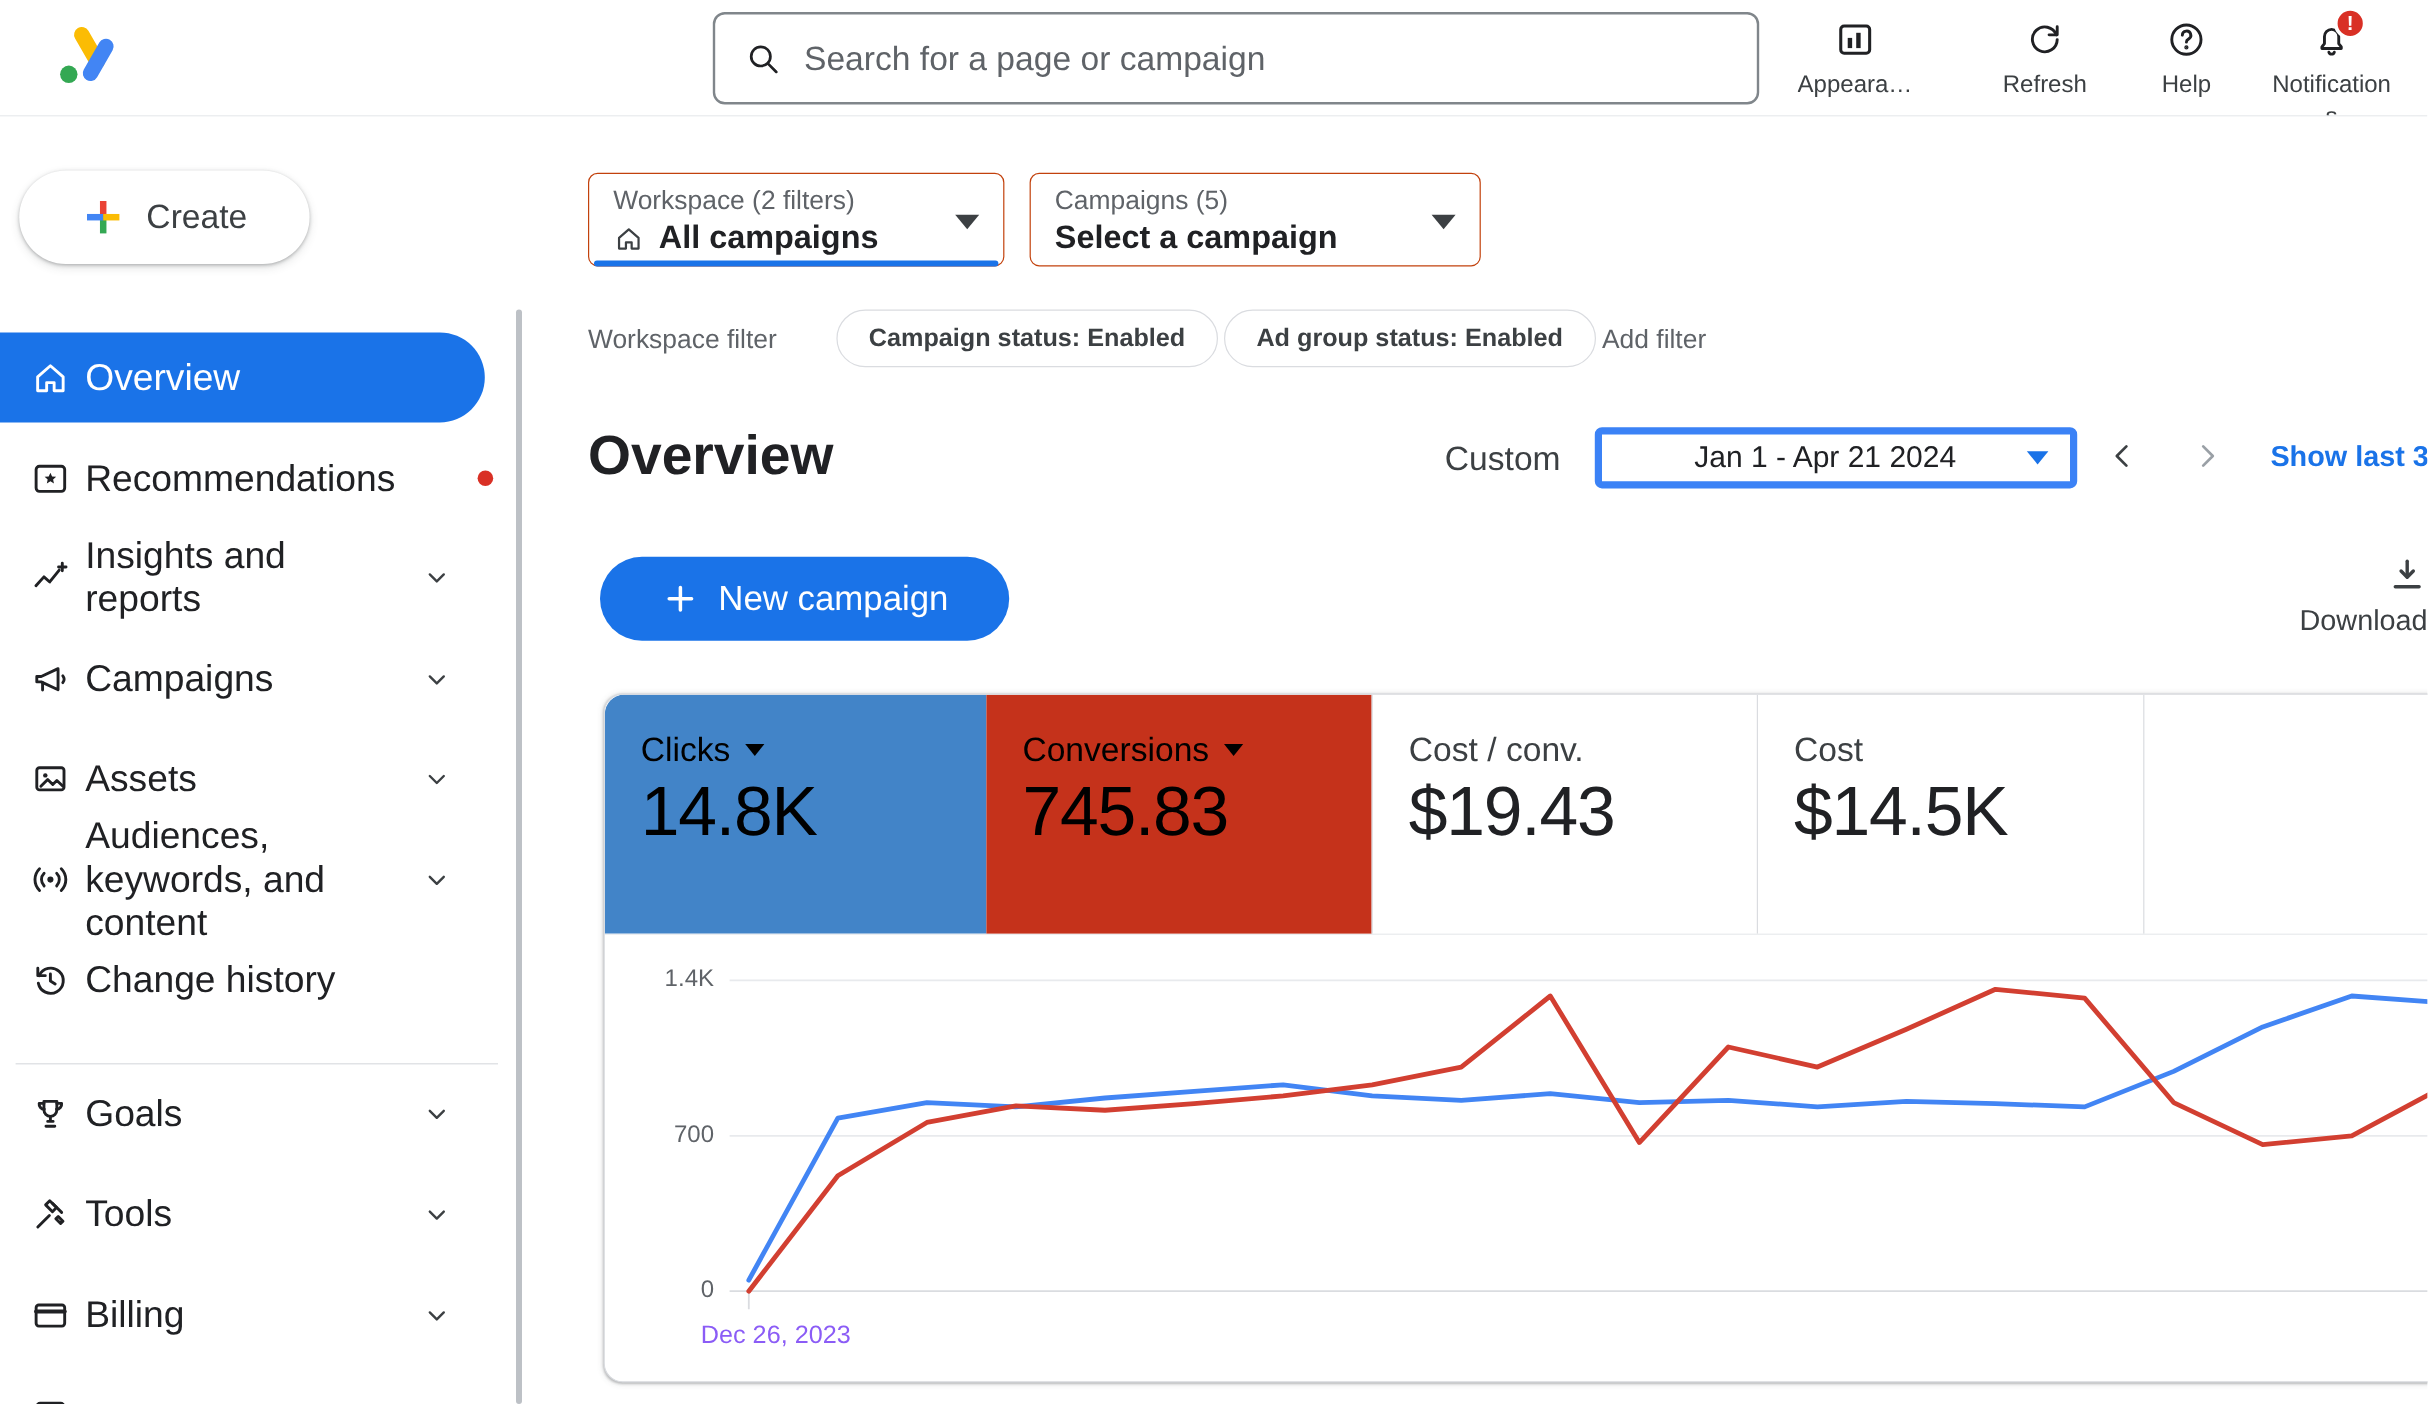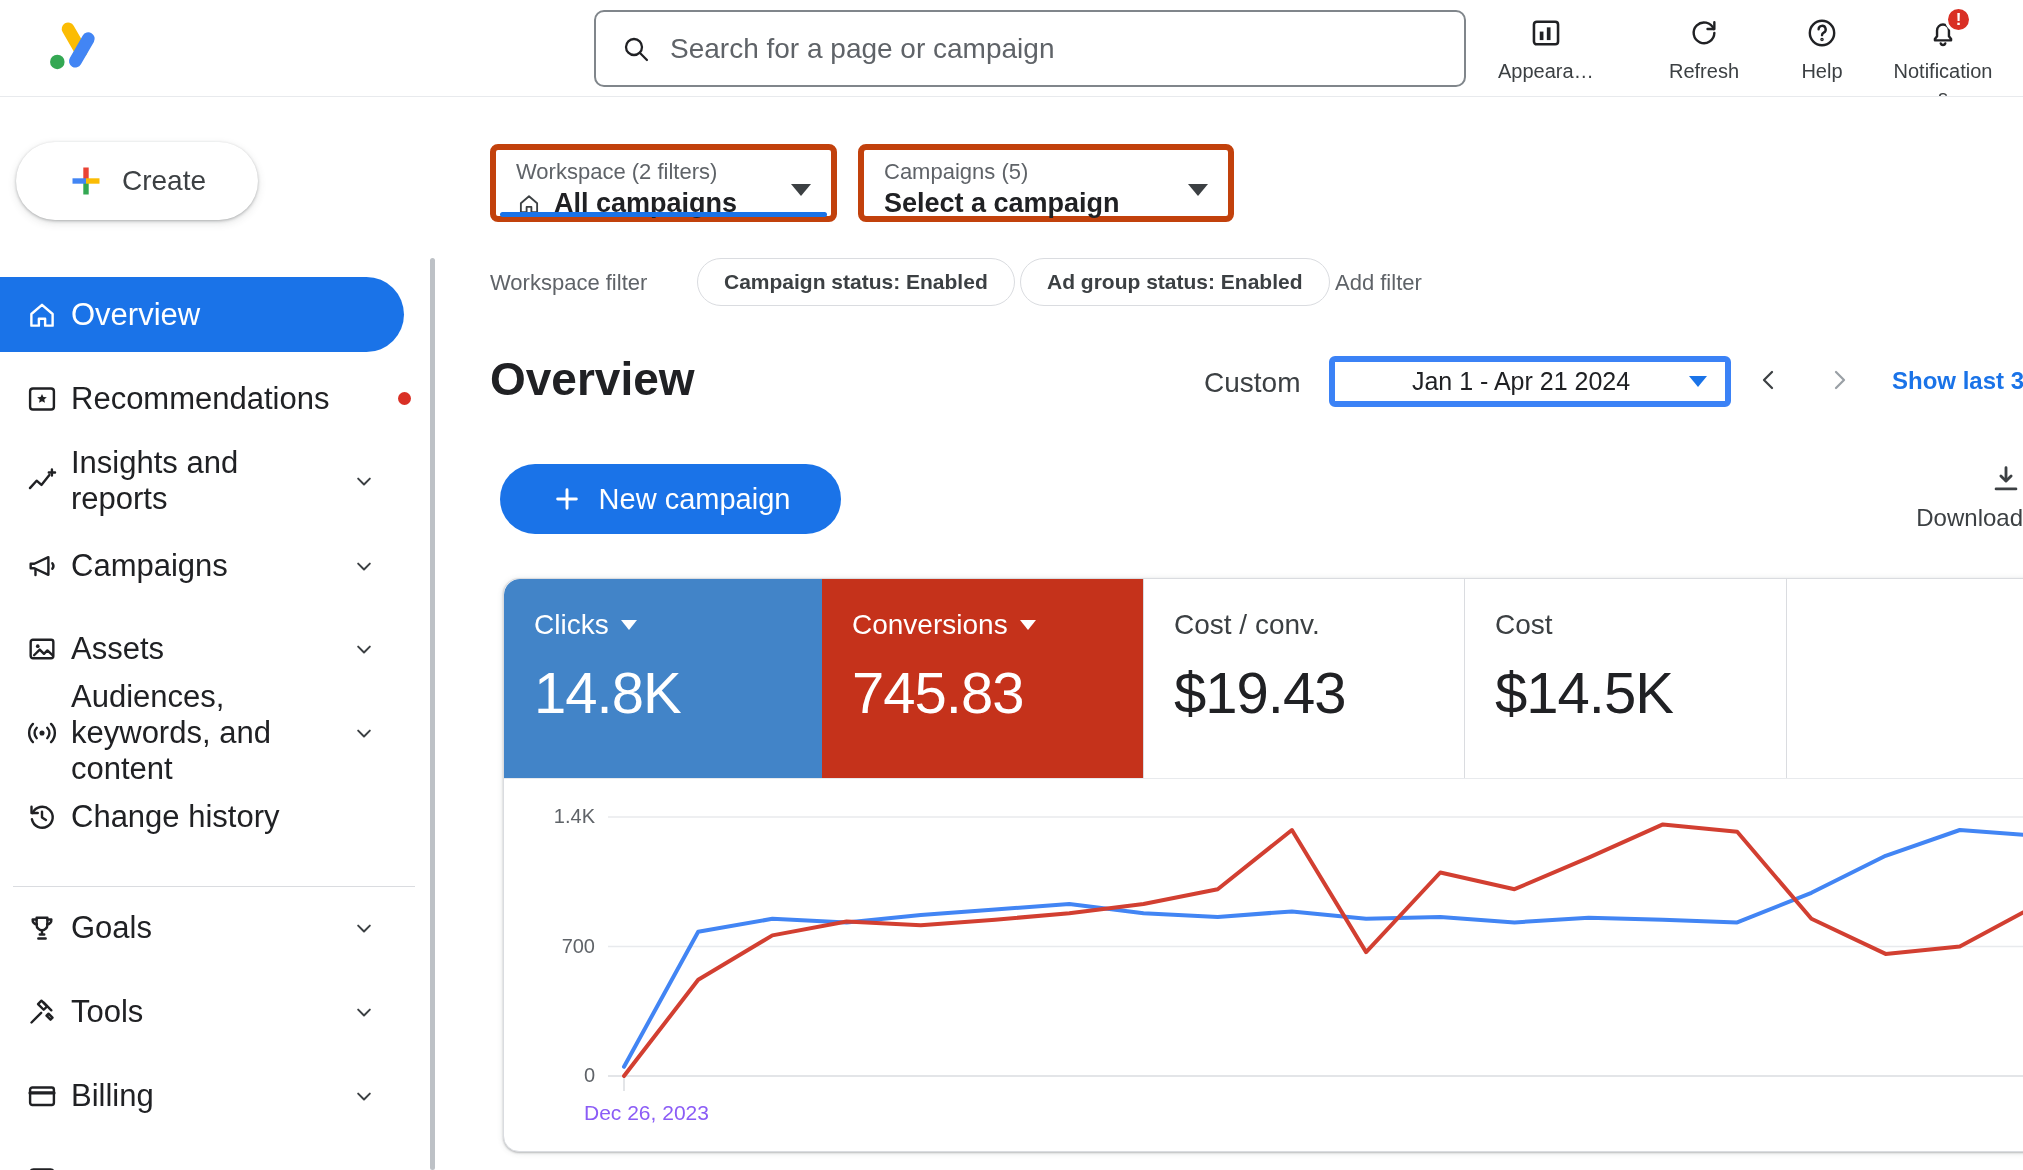--- a/index.html
+++ b/index.html
@@ -36,21 +36,21 @@
   .nav-item .nicon{width:34px;height:34px;flex:0 0 34px;color:#202124}
   .nav-item .lbl{max-width:252px;line-height:36px}
   .nav-sel{width:404px;background:#1a73e8;color:#fff;border-radius:0 38px 38px 0}
   .nav-sel .nicon{color:#fff}
   .chev{position:absolute;left:350px;width:28px;height:28px;color:#3c4043}
   .red-dot{position:absolute;left:398px;width:13px;height:13px;border-radius:50%;background:#d93025}
   .side-divider{position:absolute;left:13px;top:886px;width:402px;height:1px;background:#dadce0}
   .side-scrollbar{position:absolute;left:430px;top:258px;width:5px;height:912px;background:#bdc1c6;border-radius:3px;cursor:pointer}
 
   
-  .picker{position:absolute;top:144px;height:78px;border:6px solid #c2410c;border-radius:8px;background:#fff;
+  .picker{position:absolute;top:144px;height:78px;border:1px solid #c2410c;border-radius:8px;background:#fff;
           padding:9px 18px 0 20px;cursor:pointer}
   .picker .plbl{font-size:22px;color:#5f6368}
   .picker .pval{display:flex;align-items:center;gap:12px;margin-top:3px;font-size:27px;font-weight:bold;color:#202124}
   .picker .pcaret{position:absolute;right:20px;top:34px}
   .blue-underline{position:absolute;left:4px;right:4px;bottom:-1px;height:5px;background:#1a73e8;border-radius:3px}
   .caret{width:0;height:0;border-left:10px solid transparent;border-right:10px solid transparent;
          border-top:12px solid currentColor}
 
   
   .chip{position:absolute;top:258px;height:48px;border:1px solid #dadce0;border-radius:24px;background:#fff;
@@ -73,22 +73,22 @@
             color:#3c4043;cursor:pointer}
   .download .dlbl{font-size:24px;margin-top:8px;color:#3c4043}
 
   
   .panel{position:absolute;left:503px;top:578px;width:1530px;height:574px;background:#fff;
          border:1px solid #dadce0;border-radius:16px 0 0 16px;overflow:hidden;
          box-shadow:0 1px 2px rgba(60,64,67,.3),0 1px 6px rgba(60,64,67,.12)}
   .cards{position:absolute;left:0;top:0;right:0;height:200px;display:flex;border-bottom:1px solid #e8eaed}
   .card{padding:30px 0 0 30px;cursor:pointer}
   .card .card-t{display:flex;align-items:center;gap:12px;font-size:28px}
-  .card .card-v{font-size:58px;margin-top:18px;letter-spacing:-1px}
-  .card.colored{color:#ffffff}
+  .card .card-v{font-size:58px;margin-top:2px;letter-spacing:-1px}
+  .card.colored{color:#000000}
   .card.plain .card-t{color:#3c4043}
   .card.plain .card-v{color:#202124}
   .card.plain{border-left:1px solid #dadce0}
   .ytick{position:absolute;left:0;width:91px;text-align:right;font-size:20px;color:#5f6368}
   .xlab{position:absolute;left:80px;top:522px;font-size:21px;color:#8b5cf6}
 </style>
 </head>
 <body>
 
 <div class="stage">

